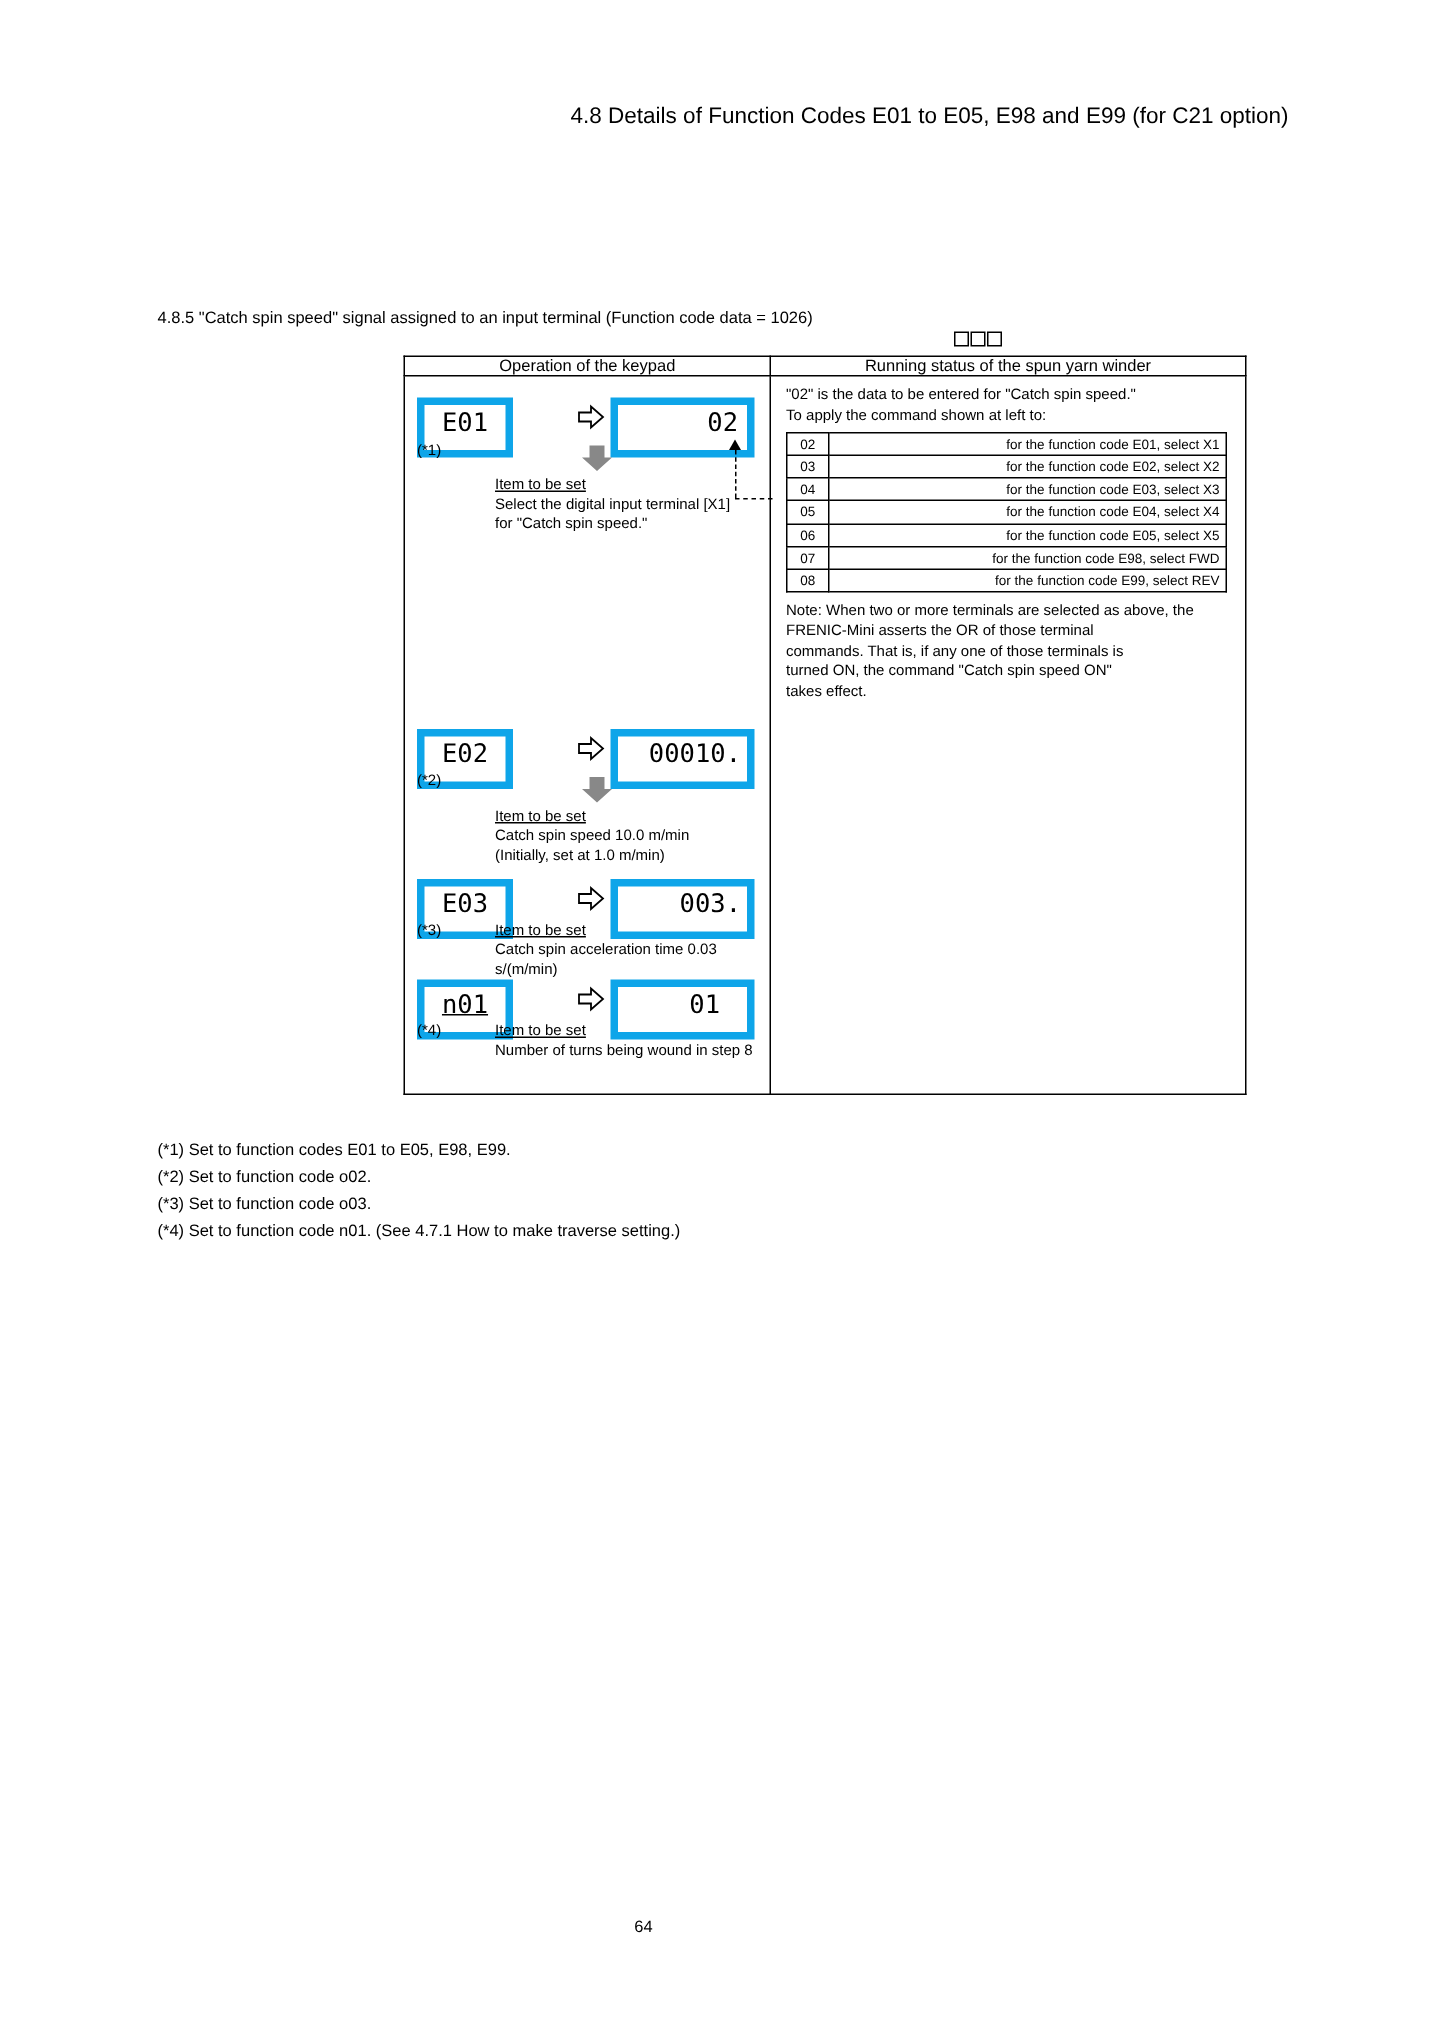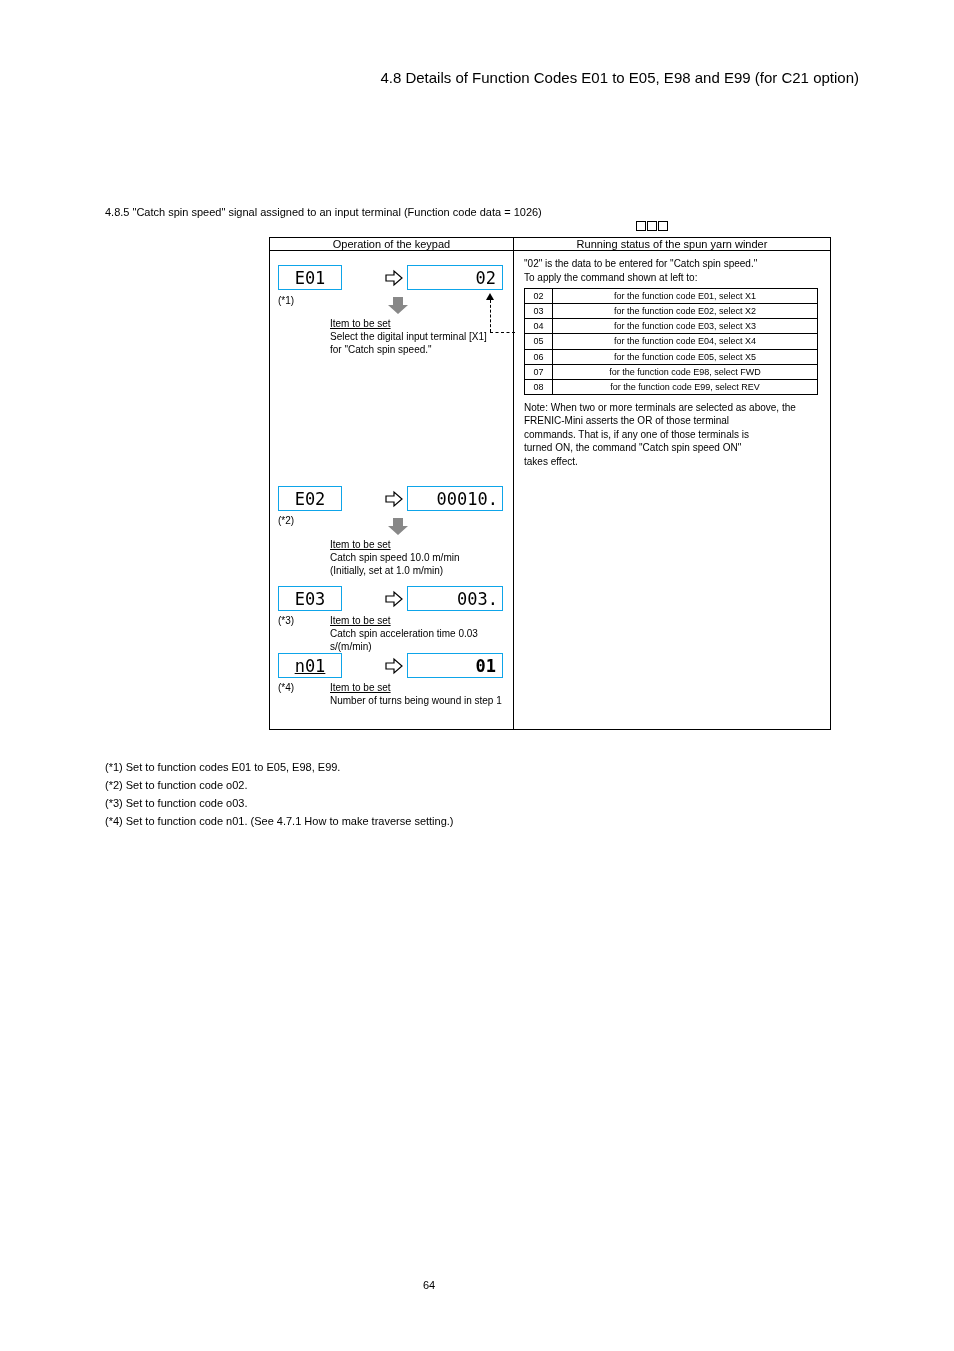--- a/index.html
+++ b/index.html
@@ -66,22 +66,22 @@
   .right-cell {
     position: relative;
     height: 478px;
     padding: 6px 8px 6px 10px;
     font-size: 10px;
     line-height: 1.35;
   }
   
   .lcd {
     position: absolute;
-    border: 1px solid #0ea5e9;
-    height: 25px;
+    border: 5px solid #0ea5e9;
+    height: 40px;
     font-family: "Courier New", monospace;
     font-size: 17px;
     letter-spacing: 0px;
     text-align: center;
     padding-top: 2px;
     background: #fff;
   }
   .lcd-small { width: 64px; }
   .lcd-val { width: 96px; }
   .seg { font-family: monospace; }
@@ -106,21 +106,21 @@
   
   .inner {
     border-collapse: collapse;
     width: 294px;
     margin-top: 4px;
     font-size: 9px;
   }
   .inner th, .inner td {
     border: 1px solid #000;
     padding: 1px 4px;
-    text-align: center;
+    text-align: right;
     font-weight: normal;
   }
   .inner .c1 { width: 28px; text-align:center;}
   .note-block { margin-top: 6px; }
   .foot {
     position: absolute;
     left: 105px;
     font-size: 11px;
     line-height: 1.4;
   }
@@ -217,25 +217,25 @@
           <u>Item to be set</u><br>
           <span>Catch spin acceleration time 0.03 s/(m/min)</span>
         </div>
 
         <div class="lcd lcd-small" style="left:8px; top:402px;text-decoration:underline;"><span class="seg">n01</span></div>
         <div class="arrow-r" style="left:114px; top:405px;">
           <svg viewBox="0 0 20 20">
                   <path d="M2 7 L10 7 L10 3 L18 10 L10 17 L10 13 L2 13 Z" fill="none" stroke="#000" stroke-width="1.2"></path>
                 </svg>
         </div>
-        <div class="lcd lcd-val" style="left:137px; top:402px; text-align:right; padding-right:6px;font-weight:bold;"><span class="seg">01</span></div>
+        <div class="lcd lcd-val" style="left:137px; top:402px; text-align:right; padding-right:18px;"><span class="seg">01</span></div>
         <div class="cap" style="left:8px; top:430px;">(*4)</div>
         <div class="cap" style="left:60px; top:430px; width:180px;">
           <u>Item to be set</u><br>
-          <span>Number of turns being wound in step 1</span>
+          <span>Number of turns being wound in step 8</span>
         </div>
 
       </div>
           </td>
       <td class="col-right">
             <div class="right-cell">
         <div>"02" is the data to be entered for "Catch spin speed."</div>
         <div>To apply the command shown at left to:</div>
         <table class="inner">
           <tbody>

